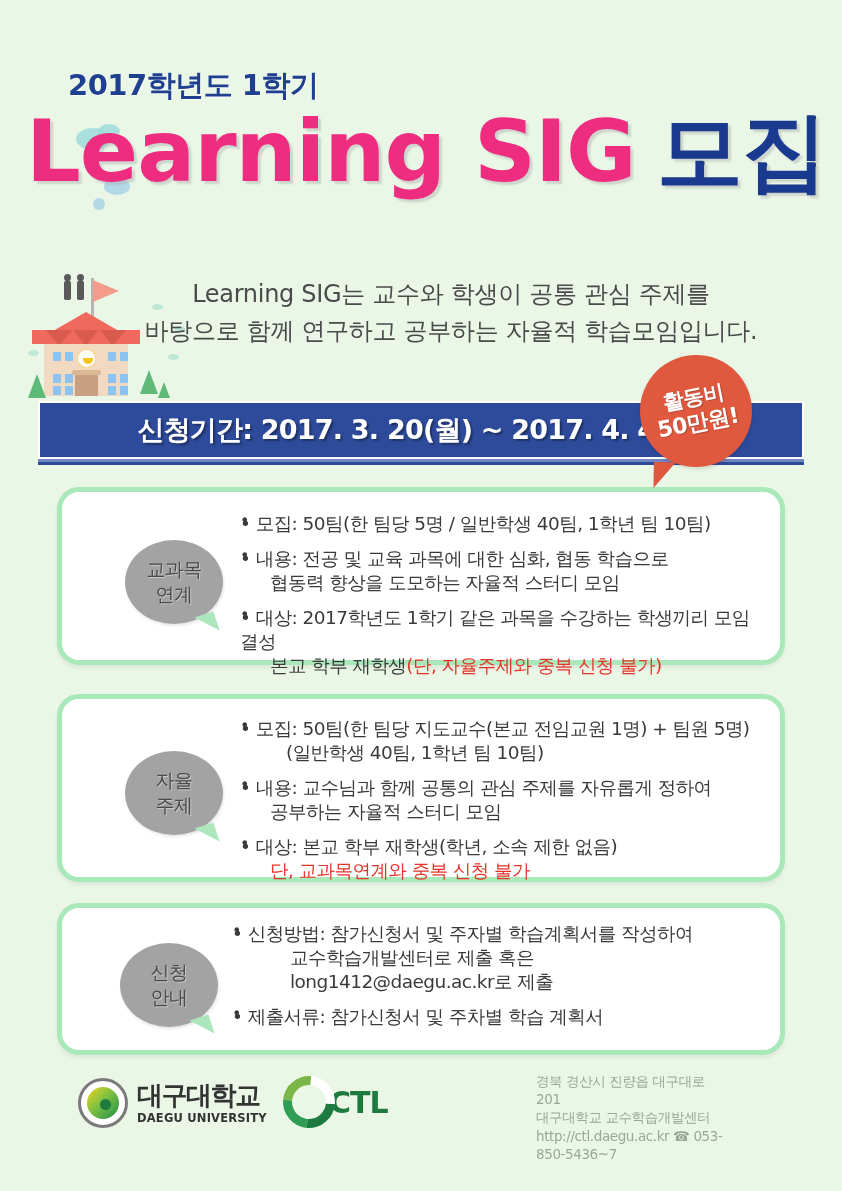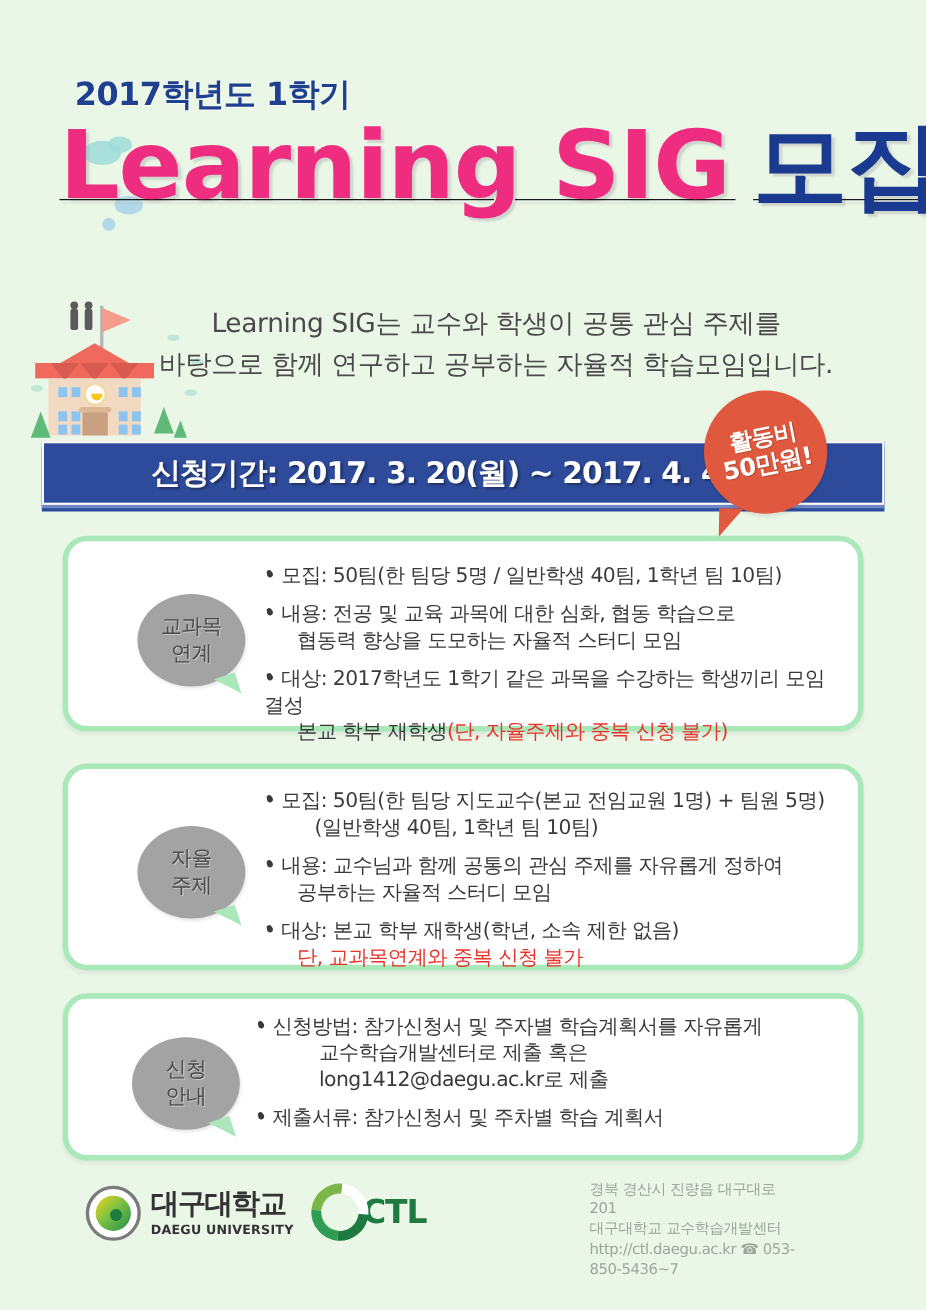--- a/index.html
+++ b/index.html
@@ -37,24 +37,23 @@
     font-size: 29px;
     font-weight: bold;
     color: #1f3f8f;
     letter-spacing: -0.5px;
     line-height: 1.1;
     text-shadow: 1px 1px 0 rgba(255,255,255,0.7);
   }
 
   .title-row {
     margin-top: 6px;
-    margin-left: 54px;
+    margin-left: 26px;
     white-space: nowrap;
     line-height: 1.0;
-    text-decoration: underline;
   }
 
   .title-en {
     font-size: 86px;
     font-weight: bold;
     color: #ef2d80;
     letter-spacing: -1px;
     text-shadow: 3px 3px 2px rgba(170,170,170,0.45);
     font-family: "DejaVu Sans", "Liberation Sans", sans-serif;
   }
@@ -473,21 +472,21 @@
     </div>
   </div>
 
   <div class="box b3">
     <div class="bubble b3pos">
       <span>신청</span>
       <span>안내</span>
     </div>
     <div class="body-list" style="left:170px;">
       <div class="li" style="padding-left:0;">
-        <span>• 신청방법: 참가신청서 및 주자별 학습계획서를 자유롭게</span>
+        <span>• 신청방법: 참가신청서 및 주자별 학습계획서를 작성하여</span>
         <span class="cont ind3">교수학습개발센터로 제출 혹은</span>
         <span class="cont ind3">long1412@daegu.ac.kr로 제출</span>
       </div>
       <div class="li" style="padding-left:0;">
         <span>• 제출서류: 참가신청서 및 주차별 학습 계획서</span>
       </div>
     </div>
   </div>
 
   <div class="footer">

